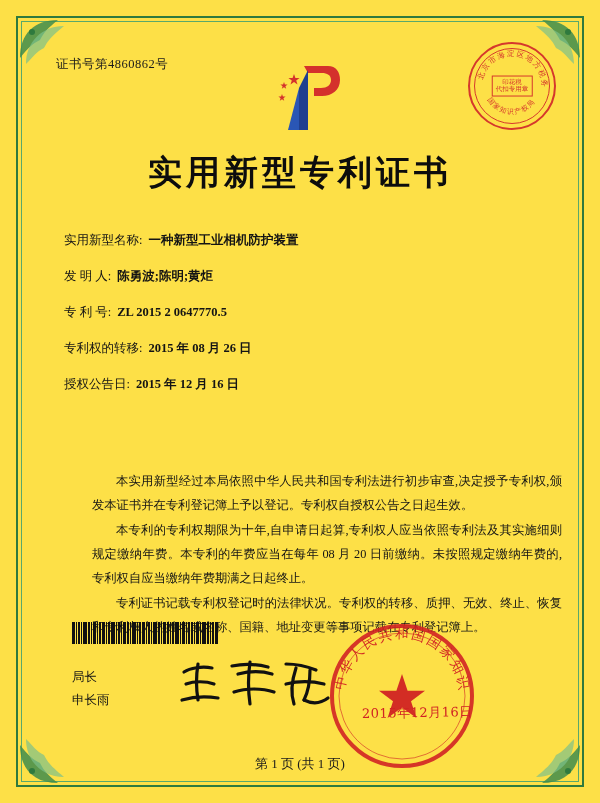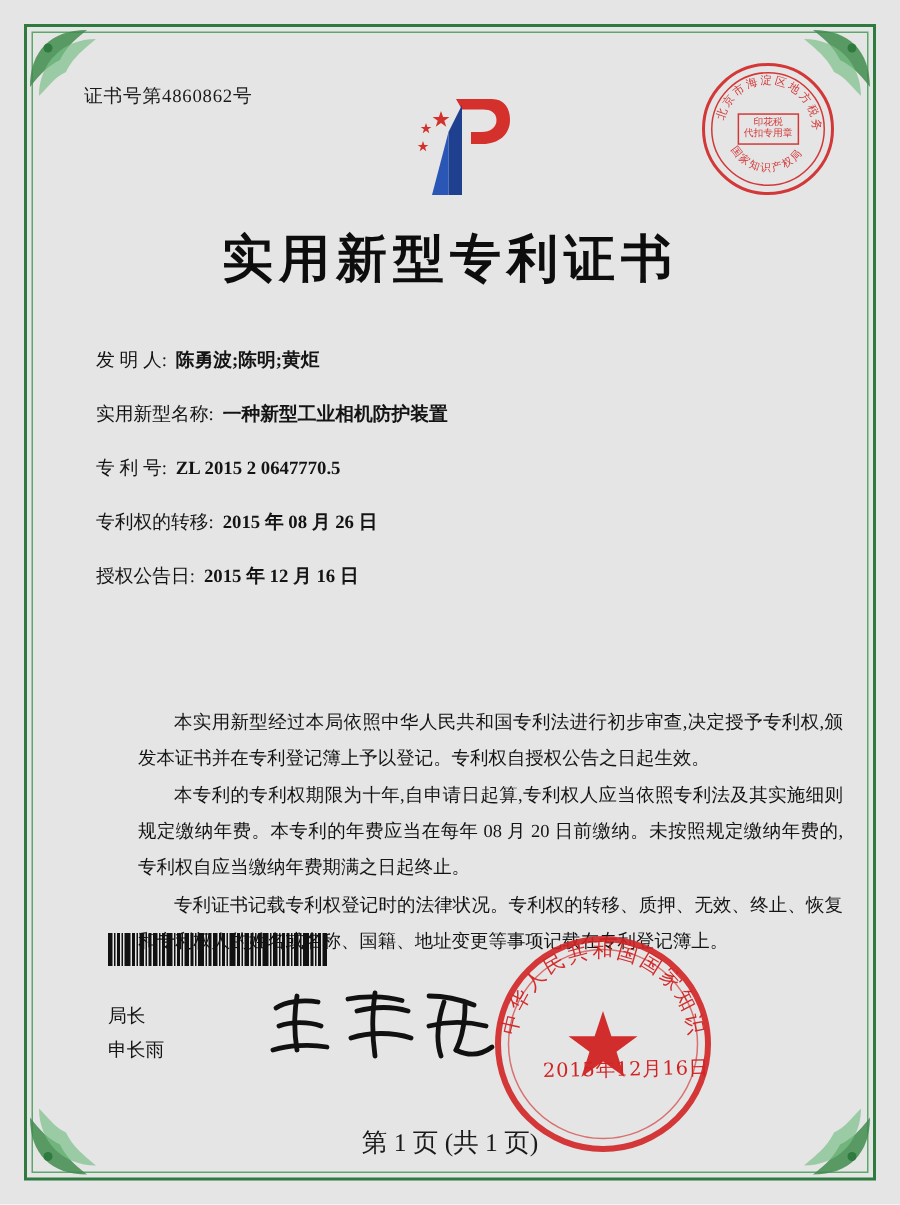--- a/index.html
+++ b/index.html
@@ -7,21 +7,21 @@
     padding: 0;
     background: #ffffff;
   }
   body {
     font-family: "Liberation Serif", "DejaVu Serif", serif;
   }
   .page {
     position: relative;
     width: 600px;
     height: 803px;
-    background: #e5e5e5;
+    background: #fde047;
     overflow: hidden;
   }
 
   
   .border-outer {
     position: absolute;
     left: 16px; top: 16px;
     width: 568px; height: 771px;
     border: 2px solid #2f7a3e;
     box-sizing: border-box;
@@ -202,21 +202,21 @@
     letter-spacing: 0.5px;
     transform: rotate(-1deg);
   }
 
   
   .footer {
     position: absolute;
     left: 0; right: 0;
     bottom: 30px;
     text-align: center;
-    font-size: 17px;
+    font-size: 13px;
     color: #1a1a1a;
   }
 </style>
 </head>
 <body>
 
 <div class="page">
 
   <div class="border-outer"></div>
   <div class="border-inner"></div>
@@ -281,26 +281,26 @@
         </text>
       </svg>
     </div>
     <div class="center-box">印花税<br>代扣专用章</div>
   </div>
 
   <div class="title">实用新型专利证书</div>
 
   <div class="fields">
     <div class="field-row">
+      <span class="lbl">实用新型名称:</span>
+      <span class="val">一种新型工业相机防护装置</span>
+    </div>
+    <div class="field-row">
       <span class="lbl">发 明 人:</span>
       <span class="val">陈勇波;陈明;黄炬</span>
-    </div>
-    <div class="field-row">
-      <span class="lbl">实用新型名称:</span>
-      <span class="val">一种新型工业相机防护装置</span>
     </div>
     <div class="field-row">
       <span class="lbl">专 利 号:</span>
       <span class="val">ZL 2015 2 0647770.5</span>
     </div>
     <div class="field-row">
       <span class="lbl">专利权的转移:</span>
       <span class="val">2015 年 08 月 26 日</span>
     </div>
     <div class="field-row">

